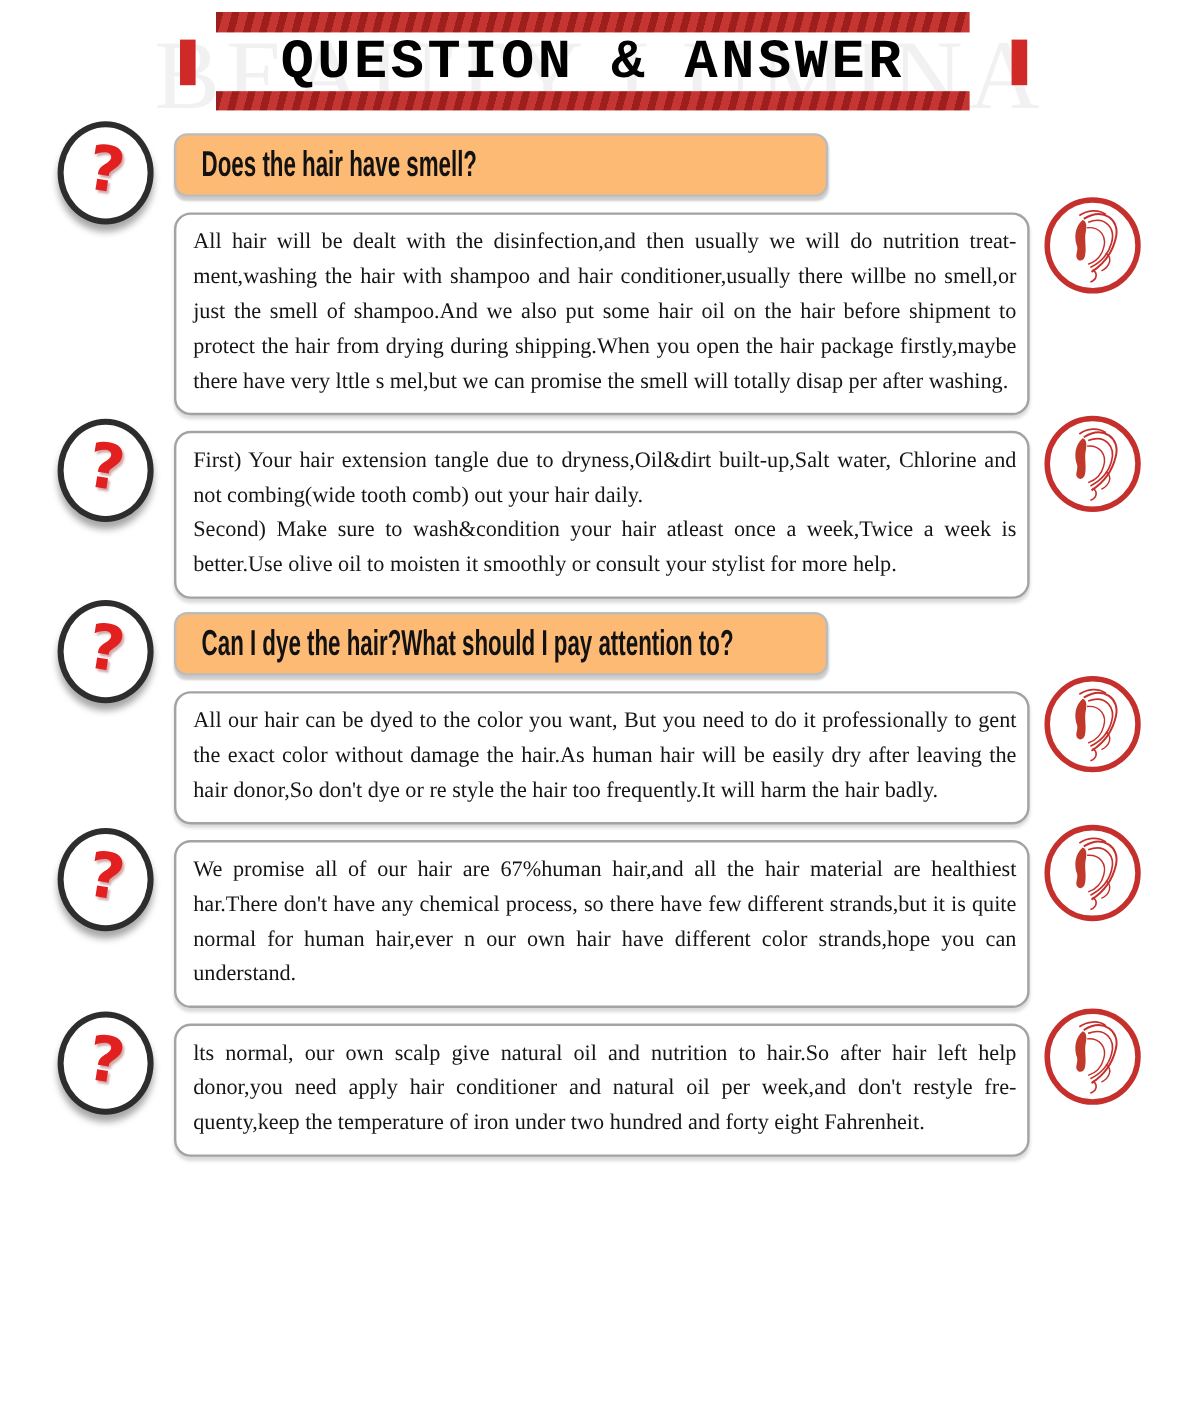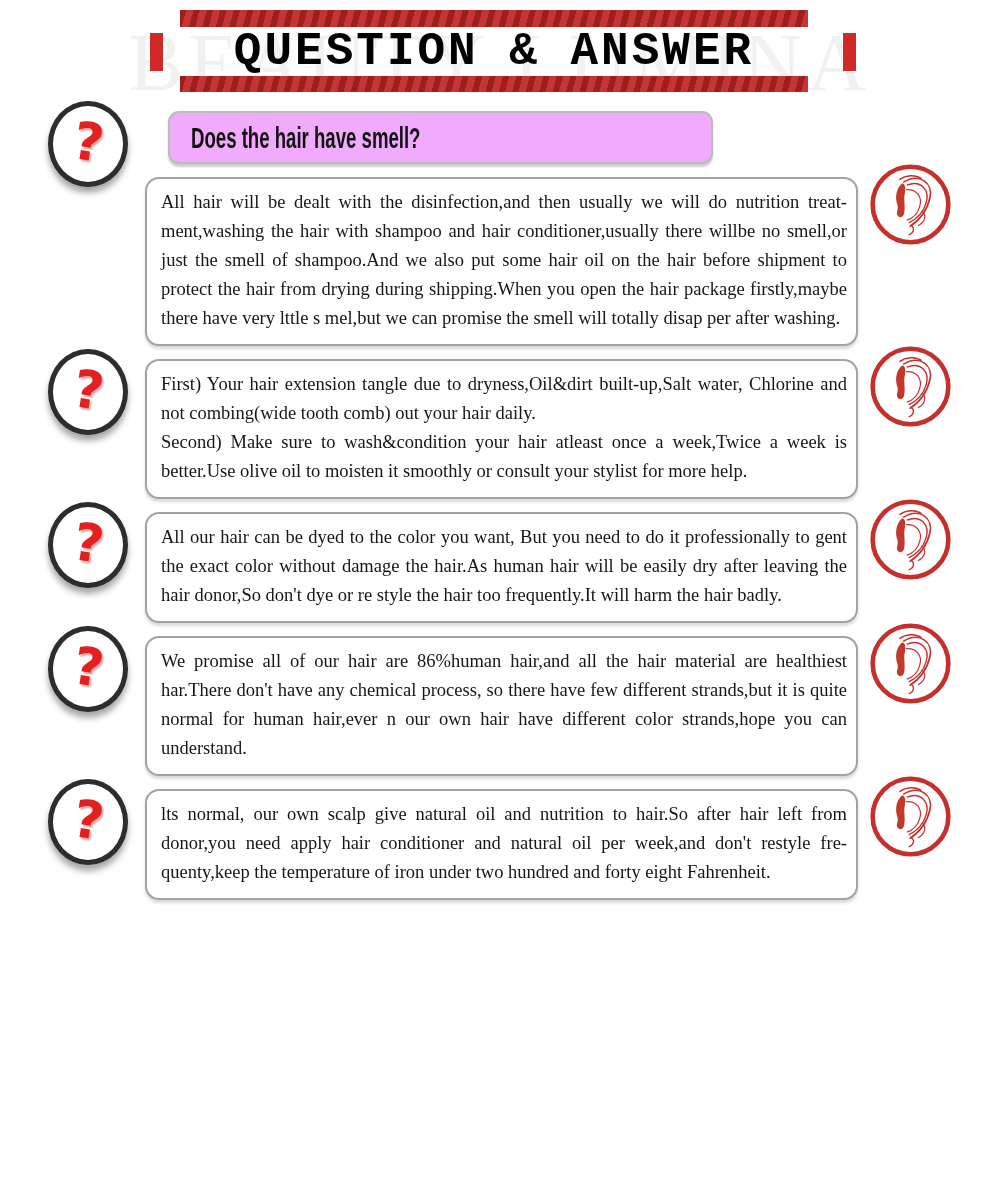--- a/index.html
+++ b/index.html
@@ -20,23 +20,23 @@
   .hdr-title{font-family:Liberation Mono, monospace;font-weight:bold;font-size:46px;
      letter-spacing:3px;color:#000000;white-space:nowrap;}
   .hdr-tick{position:absolute;top:33px;width:13px;height:38px;background:#cf2a27;z-index:2;}
   .hdr-tick.left{left:150px;}
   .hdr-tick.right{left:843px;}
 
   
   .qa-list{position:absolute;top:100px;left:145px;width:713px;z-index:1;}
   .qa-item{margin-top:11px;}
   .q-row{position:relative;margin-bottom:13px;}
-  .q-box{box-sizing:border-box;width:545px;height:53px;background:#f0abfc;
+  .q-box{box-sizing:border-box;width:545px;height:53px;background:#fdba74;
      border:2px solid #bcbcbc;border-radius:11px;box-shadow:0 3px 2px rgba(0,0,0,0.2);
-     display:flex;align-items:center;padding-left:21px;overflow:hidden;margin-left:23px;}
+     display:flex;align-items:center;padding-left:21px;overflow:hidden;}
   .q-text{font-family:"Liberation Sans",sans-serif;font-weight:bold;font-size:30px;
      color:#121212;transform:scaleX(0.62);transform-origin:left center;white-space:nowrap;}
   .q-icon-wrap{position:absolute;left:-97px;top:-10px;width:80px;height:86px;z-index:2;}
   .q-icon-circle{box-sizing:border-box;width:100%;height:100%;border-radius:50%;
      background:#fff;border:5px solid #2d2d2d;box-shadow:0 6px 6px rgba(0,0,0,0.35);
      display:flex;align-items:center;justify-content:center;}
   .q-mark{font-family:"DejaVu Sans",sans-serif;font-weight:bold;font-size:52px;line-height:1;
      color:#e1201f;transform:rotate(9deg);text-shadow:2px 2px 2px rgba(130,0,0,0.35);
      padding-bottom:5px;}
 
@@ -125,20 +125,23 @@
       </div>
     </section>
 
     <section class="qa-item">
       <div class="q-row">
         <div class="q-icon-wrap">
           <div class="q-icon-circle">
             <span class="q-mark">?</span>
           </div>
         </div>
+        <div class="q-box">
+          <span class="q-text">Can I dye the hair?What should I pay attention to?</span>
+        </div>
       </div>
       <div class="a-wrap">
         <div class="a-box">
           <p class="a-text">All our hair can be dyed to the color you want, But you need to do it professionally to gent the exact color without damage the hair.As human hair will be easily dry after leaving the hair donor,So don't dye or re style the hair too frequently.It will harm the hair badly.</p>
         </div>
         <div class="lady-wrap">
           <svg viewBox="0 0 90 90" xmlns="http://www.w3.org/2000/svg">
             <circle cx="45" cy="45" r="41" fill="#ffffff" stroke="#c5302c" stroke-width="5"></circle>
             <path d="M36 22 C29 28 28 38 31 46 C32 50 29 54 31 57 C33 60 37 59 38 55 C40 47 37 40 39 32 C40 26 39 23 36 22 Z" fill="#c0392b"></path>
             <path d="M33 18 C40 13 50 12 57 17" fill="none" stroke="#c5302c" stroke-width="1.6"></path>
@@ -155,48 +158,48 @@
     <section class="qa-item">
       <div class="q-row">
         <div class="q-icon-wrap">
           <div class="q-icon-circle">
             <span class="q-mark">?</span>
           </div>
         </div>
       </div>
       <div class="a-wrap">
         <div class="a-box">
-          <p class="a-text">We promise all of our hair are 86%human hair,and all the hair material are healthiest har.There don't have any chemical process, so there have few different strands,but it is quite normal for human hair,ever n our own hair have different color strands,hope you can understand.</p>
-        </div>
-        <div class="lady-wrap">
-          <svg viewBox="0 0 90 90" xmlns="http://www.w3.org/2000/svg">
-            <circle cx="45" cy="45" r="41" fill="#ffffff" stroke="#c5302c" stroke-width="5"></circle>
-            <path d="M36 22 C29 28 28 38 31 46 C32 50 29 54 31 57 C33 60 37 59 38 55 C40 47 37 40 39 32 C40 26 39 23 36 22 Z" fill="#c0392b"></path>
-            <path d="M33 18 C40 13 50 12 57 17" fill="none" stroke="#c5302c" stroke-width="1.6"></path>
-            <path d="M37 21 C55 10 70 22 66 38 C63 51 55 62 44 69" fill="none" stroke="#c5302c" stroke-width="1.8"></path>
-            <path d="M41 24 C57 18 66 30 62 43 C59 54 51 61 43 65" fill="none" stroke="#c5302c" stroke-width="1.5"></path>
-            <path d="M40 29 C52 28 58 37 55 47 C53 55 47 60 41 62" fill="none" stroke="#c5302c" stroke-width="1.3"></path>
-            <path d="M57 52 C63 56 61 64 53 68" fill="none" stroke="#c5302c" stroke-width="1.3"></path>
-            <path d="M45 67 C50 70 49 76 43 78" fill="none" stroke="#c5302c" stroke-width="1.5"></path>
-          </svg>
-        </div>
-      </div>
-    </section>
-
-    <section class="qa-item">
-      <div class="q-row">
-        <div class="q-icon-wrap">
-          <div class="q-icon-circle">
-            <span class="q-mark">?</span>
-          </div>
-        </div>
-      </div>
-      <div class="a-wrap">
-        <div class="a-box">
-          <p class="a-text">lts normal, our own scalp give natural oil and nutrition to hair.So after hair left from donor,you need apply hair conditioner and natural oil per week,and don't restyle fre-quenty,keep the temperature of iron under two hundred and forty eight Fahrenheit.</p>
+          <p class="a-text">We promise all of our hair are 67%human hair,and all the hair material are healthiest har.There don't have any chemical process, so there have few different strands,but it is quite normal for human hair,ever n our own hair have different color strands,hope you can understand.</p>
+        </div>
+        <div class="lady-wrap">
+          <svg viewBox="0 0 90 90" xmlns="http://www.w3.org/2000/svg">
+            <circle cx="45" cy="45" r="41" fill="#ffffff" stroke="#c5302c" stroke-width="5"></circle>
+            <path d="M36 22 C29 28 28 38 31 46 C32 50 29 54 31 57 C33 60 37 59 38 55 C40 47 37 40 39 32 C40 26 39 23 36 22 Z" fill="#c0392b"></path>
+            <path d="M33 18 C40 13 50 12 57 17" fill="none" stroke="#c5302c" stroke-width="1.6"></path>
+            <path d="M37 21 C55 10 70 22 66 38 C63 51 55 62 44 69" fill="none" stroke="#c5302c" stroke-width="1.8"></path>
+            <path d="M41 24 C57 18 66 30 62 43 C59 54 51 61 43 65" fill="none" stroke="#c5302c" stroke-width="1.5"></path>
+            <path d="M40 29 C52 28 58 37 55 47 C53 55 47 60 41 62" fill="none" stroke="#c5302c" stroke-width="1.3"></path>
+            <path d="M57 52 C63 56 61 64 53 68" fill="none" stroke="#c5302c" stroke-width="1.3"></path>
+            <path d="M45 67 C50 70 49 76 43 78" fill="none" stroke="#c5302c" stroke-width="1.5"></path>
+          </svg>
+        </div>
+      </div>
+    </section>
+
+    <section class="qa-item">
+      <div class="q-row">
+        <div class="q-icon-wrap">
+          <div class="q-icon-circle">
+            <span class="q-mark">?</span>
+          </div>
+        </div>
+      </div>
+      <div class="a-wrap">
+        <div class="a-box">
+          <p class="a-text">lts normal, our own scalp give natural oil and nutrition to hair.So after hair left help donor,you need apply hair conditioner and natural oil per week,and don't restyle fre-quenty,keep the temperature of iron under two hundred and forty eight Fahrenheit.</p>
         </div>
         <div class="lady-wrap">
           <svg viewBox="0 0 90 90" xmlns="http://www.w3.org/2000/svg">
             <circle cx="45" cy="45" r="41" fill="#ffffff" stroke="#c5302c" stroke-width="5"></circle>
             <path d="M36 22 C29 28 28 38 31 46 C32 50 29 54 31 57 C33 60 37 59 38 55 C40 47 37 40 39 32 C40 26 39 23 36 22 Z" fill="#c0392b"></path>
             <path d="M33 18 C40 13 50 12 57 17" fill="none" stroke="#c5302c" stroke-width="1.6"></path>
             <path d="M37 21 C55 10 70 22 66 38 C63 51 55 62 44 69" fill="none" stroke="#c5302c" stroke-width="1.8"></path>
             <path d="M41 24 C57 18 66 30 62 43 C59 54 51 61 43 65" fill="none" stroke="#c5302c" stroke-width="1.5"></path>
             <path d="M40 29 C52 28 58 37 55 47 C53 55 47 60 41 62" fill="none" stroke="#c5302c" stroke-width="1.3"></path>
             <path d="M57 52 C63 56 61 64 53 68" fill="none" stroke="#c5302c" stroke-width="1.3"></path>

